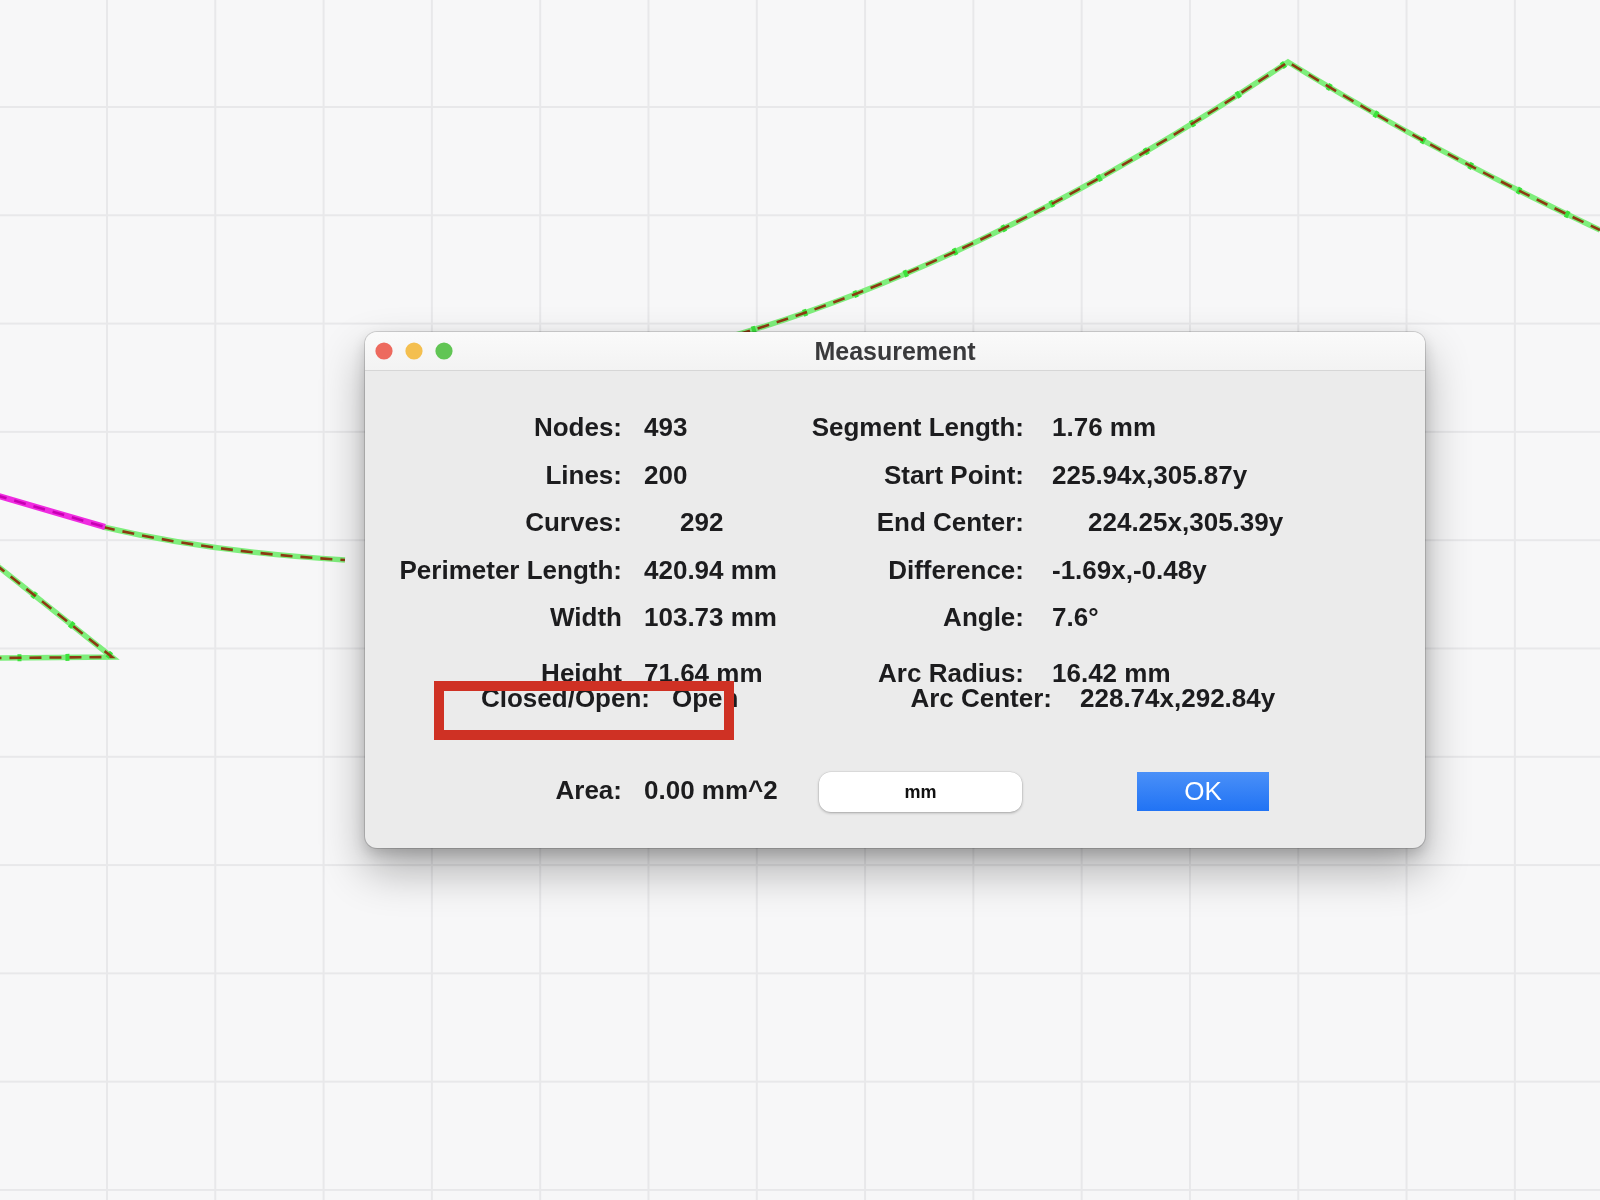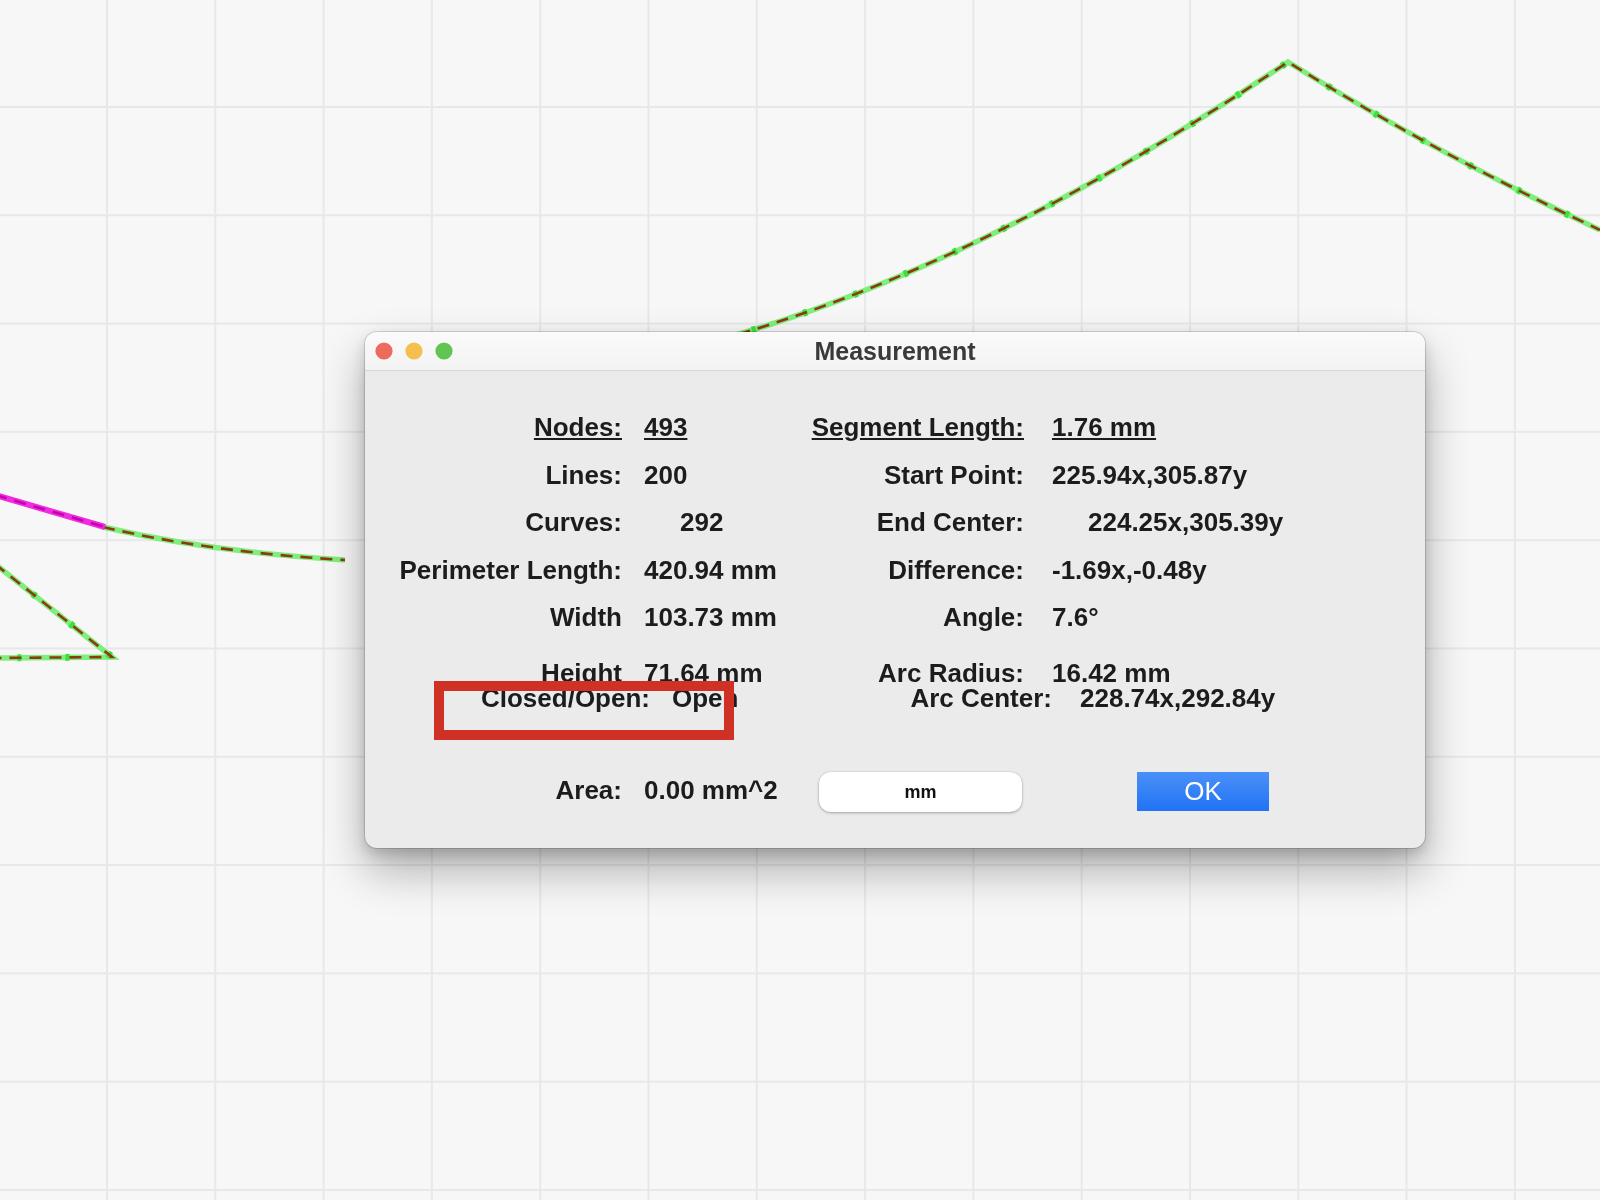--- a/index.html
+++ b/index.html
@@ -41,21 +41,21 @@
   .content{position:absolute;left:0;top:38px;width:947px;height:478px;}
 
   .row{position:absolute;left:0;width:947px;height:48px;display:flex;align-items:center;
        font-size:26px;font-weight:600;color:#1c1c1e;white-space:pre;}
   .row .lbl{text-align:right;}
   .lrow .lbl{width:257px;}
   .lrow .val{margin-left:22px;}
   .rrow .lbl{width:659px;}
   .rrow .val{margin-left:28px;}
 
-  .r0{top:33px;text-decoration:underline;}  .r1{top:81px;}  .r2{top:128px;gap:36px;} .r3{top:176px;}
+  .r0{top:33px;}  .r1{top:81px;}  .r2{top:128px;gap:36px;} .r3{top:176px;}
   .r4{top:223px;} .r5{top:271px;align-items:flex-end;} .r6{top:304px;padding-left:28px;} .rArea{top:396px;}
 
   .red-box{
     position:absolute;left:69px;top:311px;width:300px;height:59px;
     border:10px solid #cf3124;box-sizing:border-box;
     pointer-events:none;
   }
 
   .unit-btn{
     position:absolute;left:454px;top:402px;width:203px;height:40px;

